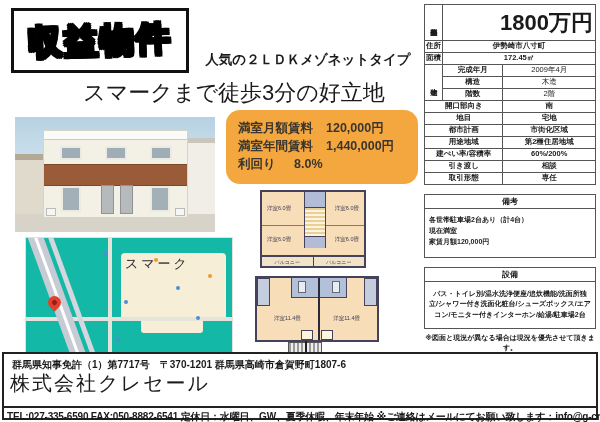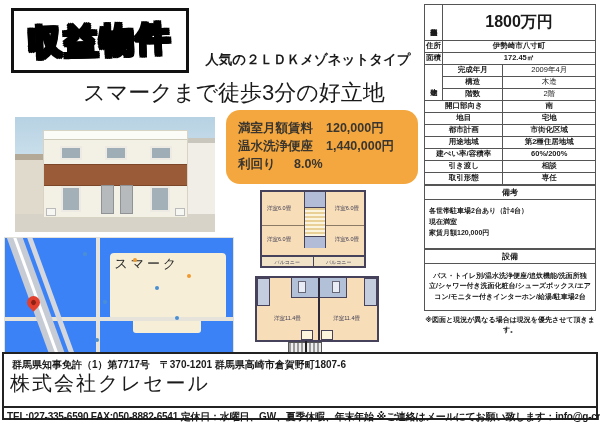--- a/index.html
+++ b/index.html
@@ -28,21 +28,21 @@
   .ph-house-r{position:absolute;right:-10px;bottom:16px;width:48px;height:78px;background:#f0eee7;border-top:5px solid #c9c6bd;}
   .ph-bld{position:absolute;left:28px;bottom:14px;width:145px;height:88px;background:#f3f0e5;border:1px solid #d8d4c4;}
   .ph-fascia{position:absolute;left:0;top:0;width:100%;height:9px;background:#fbfbf7;border-bottom:1px solid #cfcbbb;}
   .ph-win2{position:absolute;top:15px;width:22px;height:14px;background:#9fadb6;border:2px solid #eceae2;}
   .ph-band{position:absolute;left:0;top:33px;width:100%;height:22px;background:#9a5c38;border-top:1px solid #7c4628;border-bottom:1px solid #7c4628;}
   .ph-door{position:absolute;bottom:3px;width:13px;height:29px;background:#b6babd;border:1px solid #8f9396;}
   .ph-win1{position:absolute;bottom:5px;width:20px;height:26px;background:#a3b0b8;border:2px solid #eceae2;}
   .ph-ac{position:absolute;bottom:1px;width:10px;height:8px;background:#f6f6f2;border:1px solid #bbb;}
 
   
-  .map{position:absolute;left:4px;top:237px;width:230px;height:118px;background:#3b82f6;border:1px solid #e2e0da;overflow:hidden;}
+  .map{position:absolute;left:25px;top:237px;width:208px;height:118px;background:#14b8a6;border:1px solid #e2e0da;overflow:hidden;}
   .map-mall{position:absolute;left:46%;top:13%;width:51%;height:58%;background:#f6eed7;border-radius:4px;}
   .map-mall2{position:absolute;left:56%;top:60%;width:30%;height:22%;background:#f6eed7;border-radius:3px;}
   .map-road-h{position:absolute;left:0;top:68%;width:100%;height:4px;background:#e6e3db;}
   .map-road-v{position:absolute;left:40%;top:0;width:4px;height:100%;background:#e6e3db;}
   .map-rail{position:absolute;left:26px;top:-30px;width:15px;height:190px;background:#c7cbd4;transform:rotate(-20deg);}
   .map-rail-inner{position:absolute;left:6px;top:0;width:3px;height:100%;background:#fff;}
   .map-rail2{position:absolute;left:46px;top:-30px;width:5px;height:190px;background:#d4d7de;transform:rotate(-20deg);}
   .map-label{position:absolute;left:48%;top:15%;font-size:13px;letter-spacing:3px;color:#2b2b2b;}
   .map-pin{position:absolute;left:22px;top:58px;width:13px;height:13px;background:#e2402f;border-radius:50% 50% 50% 0;transform:rotate(-45deg);}
   .map-pin::after{content:"";position:absolute;left:4px;top:4px;width:5px;height:5px;background:#8e2014;border-radius:50%;}
@@ -79,25 +79,25 @@
   .steps::after{content:"";position:absolute;left:16px;top:-2px;width:2px;height:15px;background:#222;}
 
   
   .rightcol{position:absolute;left:424px;top:4px;width:172px;}
   table{border-collapse:collapse;width:100%;table-layout:fixed;}
   td{border:1px solid #555;font-size:7.5px;padding:0 2px;height:12px;line-height:1.15;overflow:hidden;}
   td.lab{font-weight:bold;text-align:center;padding:0 1px;}
   td.val{text-align:center;font-weight:bold;}
   td.valc{text-align:center;margin-top:23px;}
   .vcell{writing-mode:vertical-rl;text-orientation:upright;font-size:7px;font-weight:bold;text-align:center;letter-spacing:0;padding:1px 0;}
-  td.price{font-size:16px;font-weight:bold;text-align:center;height:36px;}
+  td.price{font-size:22px;font-weight:bold;text-align:right;height:36px;}
   .ut-table{margin-top:6px;}
   .ut-table td{text-align:center;}
   .ut-table td.uh{font-weight:bold;}
-  .infobox{border:1px solid #555;}
+  .infobox{margin-top:9px;border:1px solid #555;}
   .infobox .box-title{border-bottom:1px solid #555;text-align:center;font-size:8px;font-weight:bold;padding:1px 0;}
   .remarks-body{padding:5px 4px 9px;font-size:7px;font-weight:bold;line-height:1.6;min-height:32px;}
   .equip-body{padding:7px 4px;font-size:7px;font-weight:bold;line-height:1.55;text-align:center;min-height:32px;}
   .disclaimer{margin-top:4px;font-size:7px;font-weight:bold;text-align:center;}
 
   
   .footer{position:absolute;left:2px;top:352px;width:596px;height:68px;border:2px solid #222;background:#fff;}
   .f-license{padding:4px 0 0 8px;font-size:10px;font-weight:bold;}
   .f-company{padding:0 0 12px 6px;font-size:20px;font-weight:normal;line-height:1.12;letter-spacing:2px;}
   .f-contact{border-top:2px solid #222;font-size:10px;font-weight:bold;padding:2px 3px;white-space:nowrap;letter-spacing:-0.2px;}
@@ -152,21 +152,21 @@
     <div class="map-dot-o" style="left:128px;top:20px;"></div>
     <div class="map-dot-o" style="left:182px;top:36px;"></div>
   </div>
 
   <div class="rentbox">
     <div class="rent-row">
       <span class="rent-label">満室月額賃料</span>
       <span>120,000円</span>
     </div>
     <div class="rent-row">
-      <span class="rent-label">温水洗浄便座</span>
+      <span class="rent-label">満室年間賃料</span>
       <span>1,440,000円</span>
     </div>
     <div class="rent-row">
       <span class="rent-label-sm">利回り</span>
       <span>8.0%</span>
     </div>
   </div>
 
   <div class="plan plan-upper">
     <div class="pu-div"></div>

